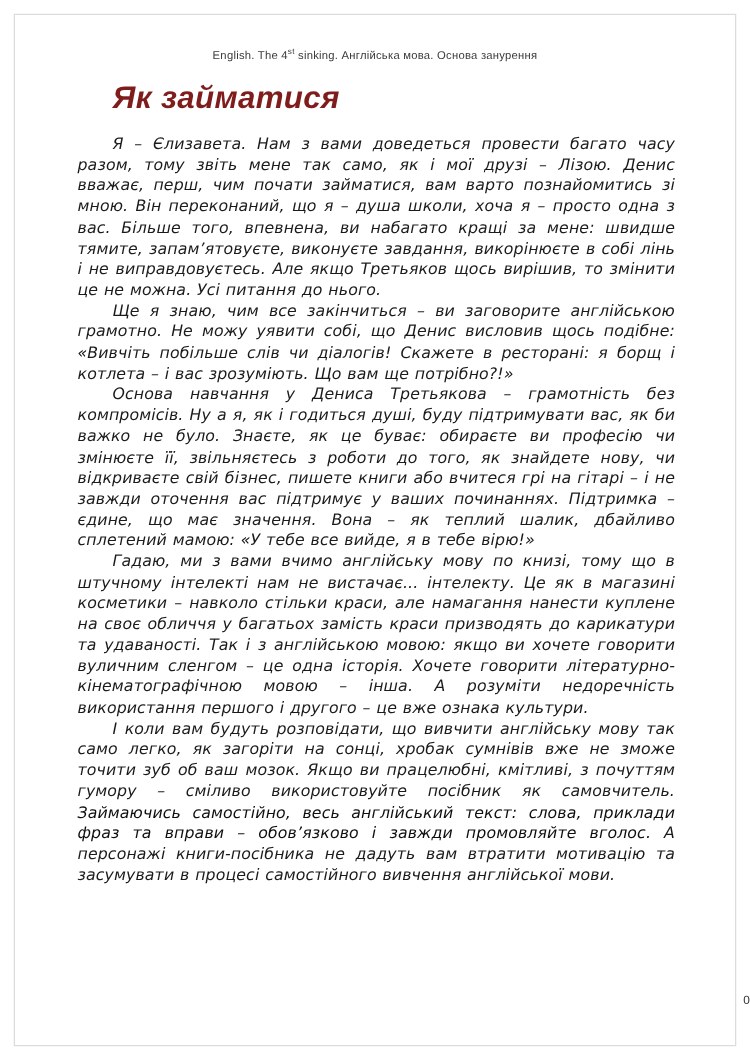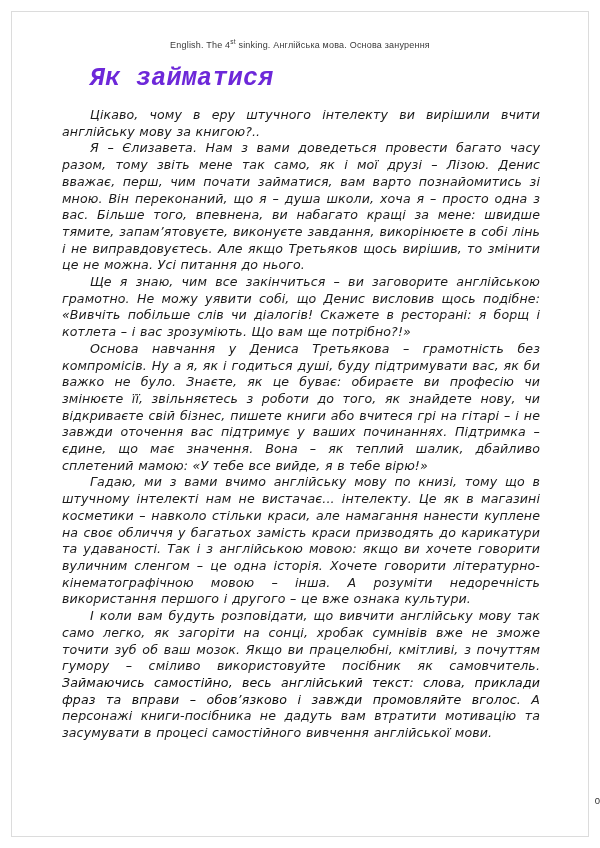--- a/index.html
+++ b/index.html
@@ -28,25 +28,25 @@
     color: #3a3a3a;
     font-family: "Liberation Sans", sans-serif;
     letter-spacing: 0.2px;
   }
   .running-header sup { font-size: 6.5px; }
   .content {
     position: absolute;
     left: 62px; top: 64px; width: 478px;
   }
   .chapter-title {
-    font-family: Liberation Mono, monospace;
+    font-family: Liberation Sans, sans-serif;
     font-style: italic;
     font-weight: bold;
     font-size: 25px;
-    color: #6d28d9;
+    color: #7f1d1d;
     margin: 0 0 14px 28px;
     letter-spacing: 0.3px;
   }
   .para {
     margin: 0;
     text-indent: 28px;
     text-align: justify;
     font-style: italic;
     font-size: 12.6px;
     line-height: 16.7px;
@@ -71,21 +71,20 @@
 <div class="page">
   <div class="frame"></div>
 
   <div class="running-header">
     <span>English. The 4</span><sup>st</sup><span> sinking. Англійська мова. Основа занурення</span>
   </div>
 
   <div class="content">
     <h1 class="chapter-title">Як займатися</h1>
 
-    <p class="para">Цікаво, чому в еру штучного інтелекту ви вирішили вчити англійську мову за книгою?..</p>
     <p class="para">Я – Єлизавета. Нам з вами доведеться провести багато часу разом, тому звіть мене так само, як і мої друзі – Лізою. Денис вважає, перш, чим почати займатися, вам варто познайомитись зі мною. Він переконаний, що я – душа школи, хоча я – просто одна з вас. Більше того, впевнена, ви набагато кращі за мене: швидше тямите, запам’ятовуєте, виконуєте завдання, викорінюєте в собі лінь і не виправдовуєтесь. Але якщо Третьяков щось вирішив, то змінити це не можна. Усі питання до нього.</p>
     <p class="para">Ще я знаю, чим все закінчиться – ви заговорите англійською грамотно. Не можу уявити собі, що Денис висловив щось подібне: «Вивчіть побільше слів чи діалогів! Скажете в ресторані: я борщ і котлета – і вас зрозуміють. Що вам ще потрібно?!»</p>
     <p class="para">Основа навчання у Дениса Третьякова – грамотність без компромісів. Ну а я, як і годиться душі, буду підтримувати вас, як би важко не було. Знаєте, як це буває: обираєте ви професію чи змінюєте її, звільняєтесь з роботи до того, як знайдете нову, чи відкриваєте свій бізнес, пишете книги або вчитеся грі на гітарі – і не завжди оточення вас підтримує у ваших починаннях. Підтримка – єдине, що має значення. Вона – як теплий шалик, дбайливо сплетений мамою: «У тебе все вийде, я в тебе вірю!»</p>
     <p class="para">Гадаю, ми з вами вчимо англійську мову по книзі, тому що в штучному інтелекті нам не вистачає... інтелекту. Це як в магазині косметики – навколо стільки краси, але намагання нанести куплене на своє обличчя у багатьох замість краси призводять до карикатури та удаваності. Так і з англійською мовою: якщо ви хочете говорити вуличним сленгом – це одна історія. Хочете говорити літературно-кінематографічною мовою – інша. А розуміти недоречність використання першого і другого – це вже ознака культури.</p>
     <p class="para"><span>І коли вам будуть розповідати, що вивчити англійську мову так само легко, як загоріти на сонці, хробак сумнівів вже не зможе точити зуб об ваш мозок. Якщо ви працелюбні, кмітливі, з почуттям гумору – сміливо використовуйте посібник як самовчитель. </span><strong>Займаючись самостійно, весь англійський текст: слова, приклади фраз та вправи – обов’язково і завжди промовляйте вголос.</strong><span> А персонажі книги-посібника не дадуть вам втратити мотивацію та засумувати в процесі самостійного вивчення англійської мови.</span></p>
   </div>
 
   <div class="page-number">004</div>
 </div>
 

